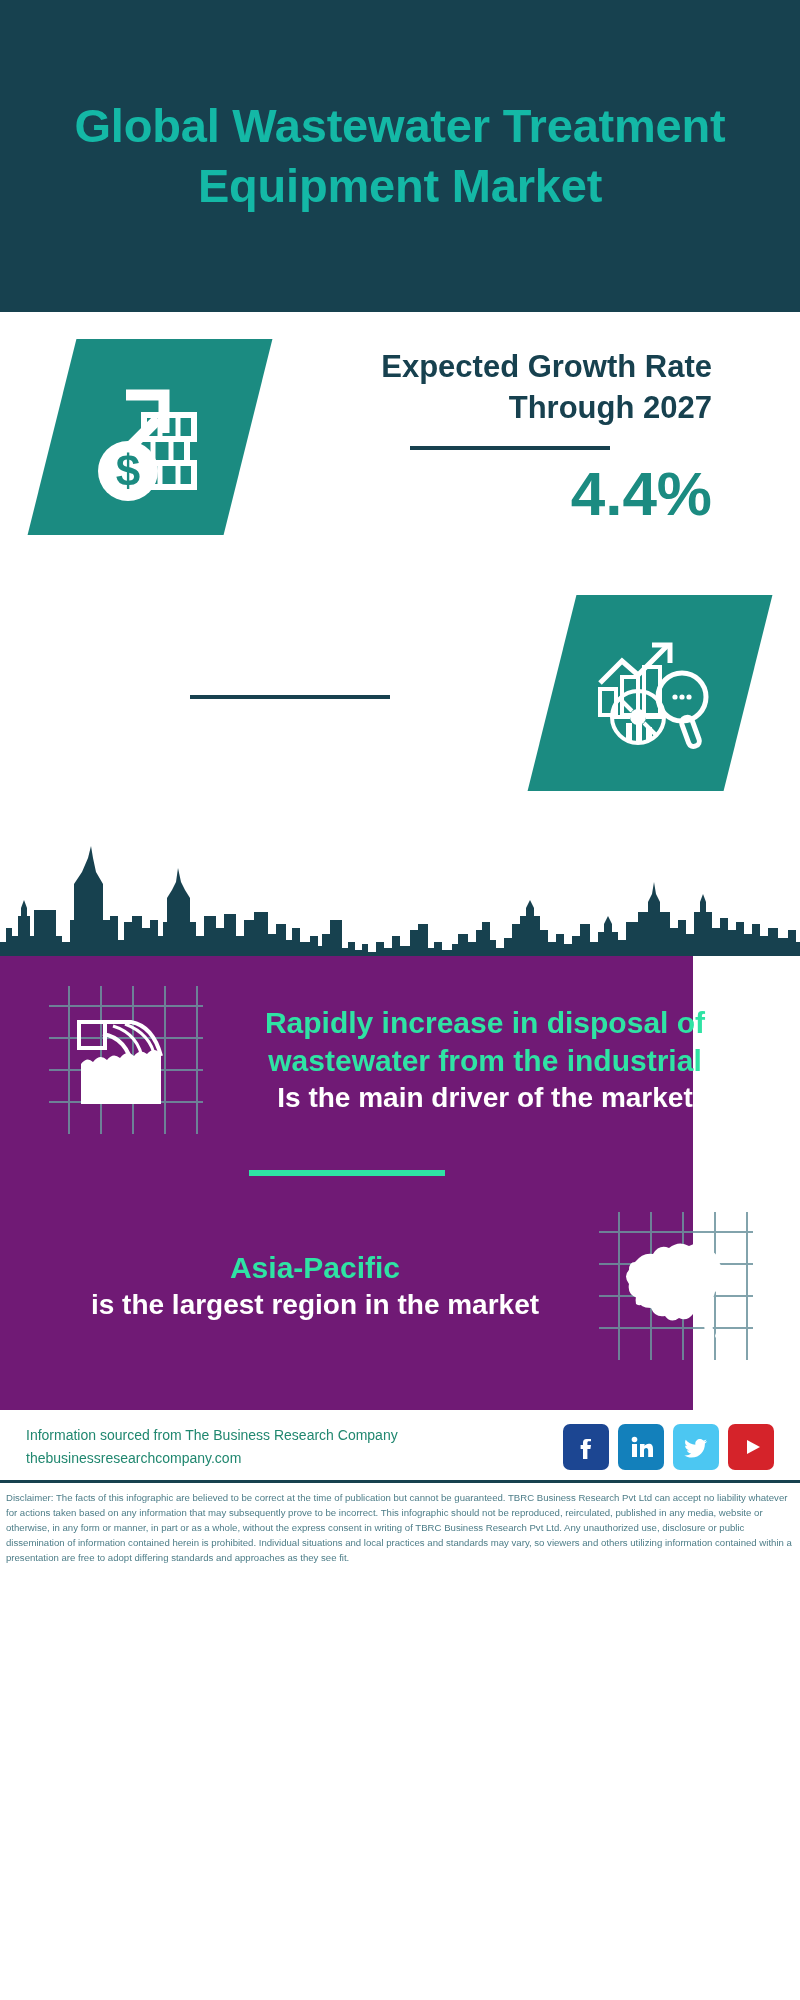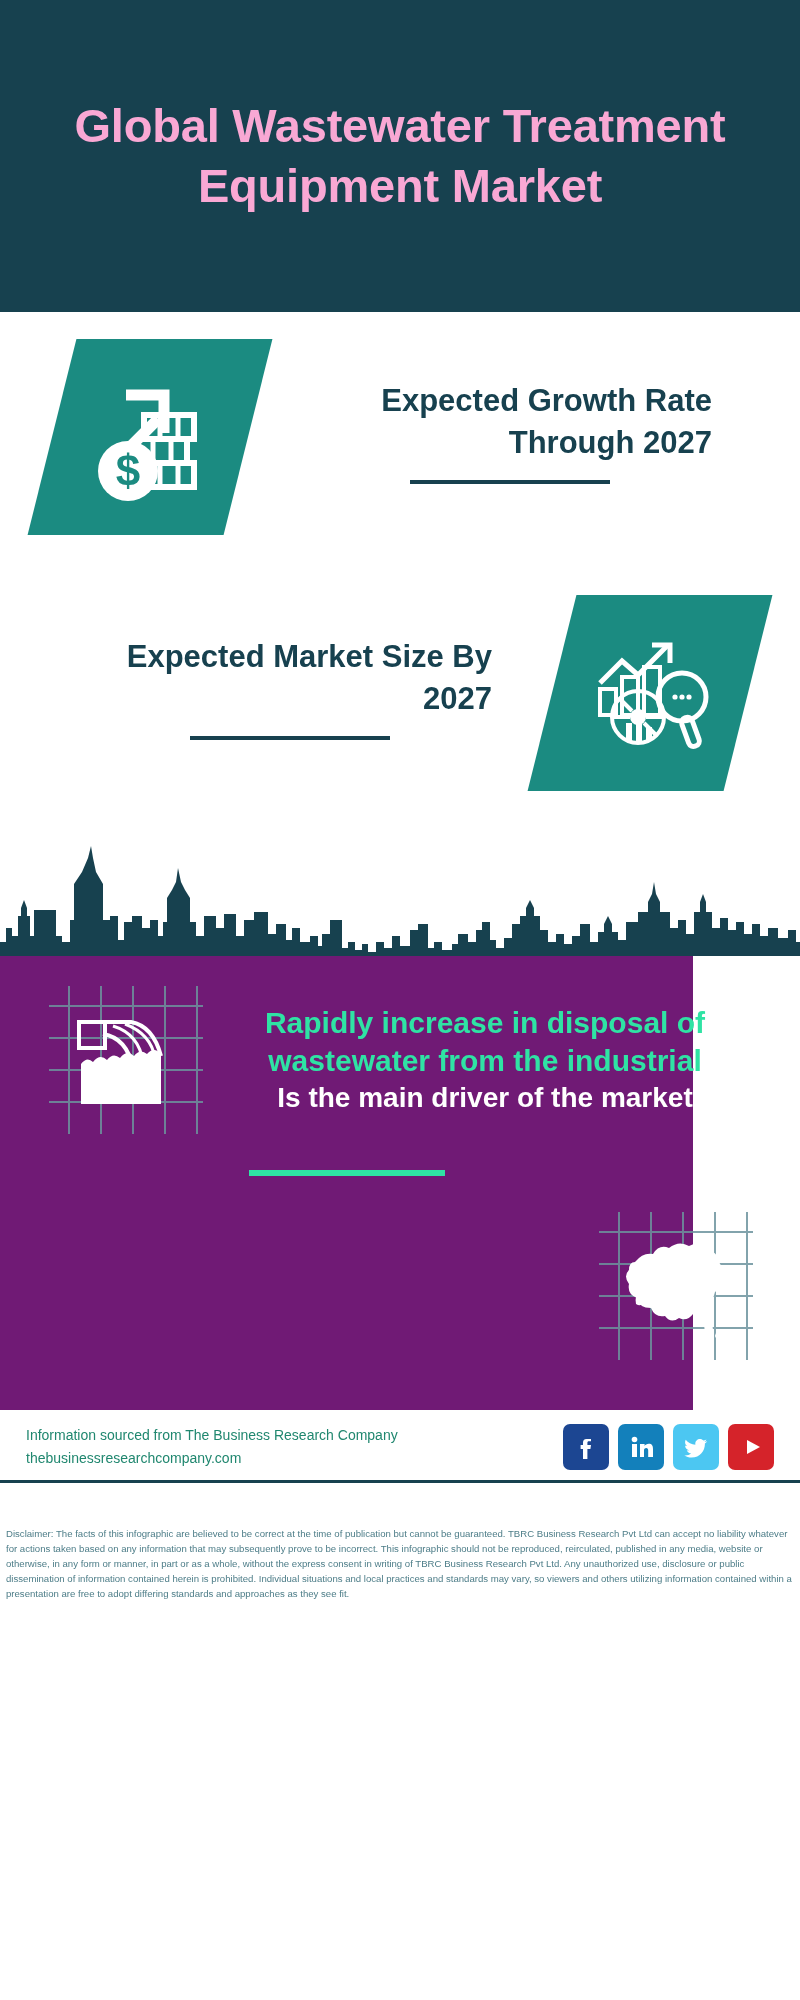--- a/index.html
+++ b/index.html
@@ -21,21 +21,21 @@
   .header {
     width: 800px;
     height: 312px;
     background: #17414f;
     display: flex;
     align-items: center;
     justify-content: center;
     padding: 0 42px;
   }
   .header-title {
-    color: #f9a8d4;
+    color: #14b8a6;
     font-size: 47px;
     font-weight: bold;
     line-height: 1.27;
     text-align: center;
     letter-spacing: -0.2px;
   }
 
   
   .white-zone {
     width: 800px;
@@ -182,21 +182,20 @@
   }
 
   .disclaimer {
     width: 800px;
     background: #ffffff;
     padding: 8px 6px 8px 6px;
     color: #4d7d88;
     font-size: 9.6px;
     line-height: 1.55;
     text-align: left;
-    margin-top: 36px;
   }
 </style>
 </head>
 <body>
 
 <div class="page">
 
   <div class="header">
     <div class="header-title">Global Wastewater Treatment Equipment Market</div>
   </div>
@@ -224,20 +223,21 @@
 
               <circle cx="46" cy="102" r="30" fill="#ffffff"></circle>
               <text x="46" y="117" font-family="Liberation Sans, sans-serif" font-size="44" font-weight="bold" fill="#1b8b81" text-anchor="middle">$</text>
             </svg>
           </div>
         </div>
       </div>
       <div class="stat-text">
         <div class="stat-label">Expected Growth Rate Through 2027</div>
         <div class="stat-rule"></div>
+        <div class="stat-value">4.4%</div>
       </div>
     </div>
 
     <div class="stat-row reverse" style="height:262px;">
       <div class="stat-art">
         <div class="para">
           <div class="para-inner">
             <svg width="132" height="132" viewBox="0 0 132 132">
 
               <polyline points="16,56 38,34 54,48 84,18" stroke="#ffffff" stroke-width="5" fill="none"></polyline>
@@ -263,21 +263,20 @@
               <circle cx="98" cy="70" r="24" fill="none" stroke="#ffffff" stroke-width="5"></circle>
               <circle cx="91" cy="70" r="2.6" fill="#ffffff"></circle>
               <circle cx="98" cy="70" r="2.6" fill="#ffffff"></circle>
               <circle cx="105" cy="70" r="2.6" fill="#ffffff"></circle>
               <rect x="101" y="90" width="11" height="30" rx="5" fill="none" stroke="#ffffff" stroke-width="5" transform="rotate(-20 106 105)"></rect>
             </svg>
           </div>
         </div>
       </div>
       <div class="stat-text">
-        <div class="stat-label">Expected Market Size By 2027</div>
         <div class="stat-rule"></div>
       </div>
     </div>
   </div>
 
   <div class="skyline-wrap">
     <svg viewBox="0 0 800 132" preserveAspectRatio="none">
       <path fill="#17414f" d="M0 132 L0 118 L6 118 L6 104 L12 104 L12 112 L18 112 L18 92 L21 92 L21 84 L24 76 L27 84 L27 92 L30 92 L30 112 L34 112 L34 86 L56 86 L56 112 L62 112 L62 118 L70 118 L70 96 L74 96 L74 60 L82 48 L88 34 L91 22 L93 34 L96 48 L103 60 L103 96 L110 96 L110 92 L118 92 L118 116 L124 116 L124 98 L132 98 L132 92 L142 92 L142 104 L150 104 L150 96 L158 96 L158 112 L163 112 L163 98 L167 98 L167 74 L172 66 L176 58 L178 44 L181 58 L185 66 L190 74 L190 98 L196 98 L196 112 L204 112 L204 92 L216 92 L216 104 L224 104 L224 90 L236 90 L236 112 L244 112 L244 96 L254 96 L254 88 L268 88 L268 110 L276 110 L276 100 L286 100 L286 116 L292 116 L292 104 L300 104 L300 118 L310 118 L310 112 L318 112 L318 122 L322 122 L322 110 L330 110 L330 96 L342 96 L342 124 L348 124 L348 118 L355 118 L355 126 L362 126 L362 120 L368 120 L368 128 L376 128 L376 118 L384 118 L384 124 L392 124 L392 112 L400 112 L400 122 L410 122 L410 106 L418 106 L418 100 L428 100 L428 124 L434 124 L434 118 L442 118 L442 126 L452 126 L452 120 L458 120 L458 110 L468 110 L468 118 L476 118 L476 106 L482 106 L482 98 L490 98 L490 116 L496 116 L496 124 L504 124 L504 114 L512 114 L512 100 L520 100 L520 92 L526 92 L526 84 L530 76 L534 84 L534 92 L540 92 L540 106 L548 106 L548 118 L556 118 L556 110 L564 110 L564 120 L572 120 L572 112 L580 112 L580 100 L590 100 L590 118 L598 118 L598 108 L604 108 L604 100 L608 92 L612 100 L612 108 L618 108 L618 116 L626 116 L626 98 L638 98 L638 88 L648 88 L648 78 L652 70 L654 58 L656 70 L660 78 L660 88 L670 88 L670 104 L678 104 L678 96 L686 96 L686 110 L694 110 L694 88 L700 88 L700 78 L703 70 L706 78 L706 88 L712 88 L712 104 L720 104 L720 94 L728 94 L728 106 L736 106 L736 98 L744 98 L744 110 L752 110 L752 100 L760 100 L760 112 L768 112 L768 104 L778 104 L778 114 L788 114 L788 106 L796 106 L796 118 L800 118 L800 132 Z"></path>
     </svg>
   </div>
@@ -331,20 +330,24 @@
             <line x1="4" y1="90" x2="158" y2="90"></line>
             <line x1="4" y1="122" x2="158" y2="122"></line>
           </g>
           <path fill="#ffffff" d="M40 56 q8 -10 18 -8 q6 -10 16 -6 q10 -8 20 -2 q10 -6 18 2 q10 4 12 14 q6 8 2 16 q2 10 -6 14 q-2 10 -10 12 q-2 10 -12 10 q-6 8 -14 4 q-8 6 -14 -2 q-10 2 -14 -8 q-12 0 -14 -10 q-10 -4 -8 -14 q-6 -8 0 -14 q0 -8 6 -8 Z"></path>
           <path fill="#ffffff" d="M112 112 q6 4 6 12 q-4 6 -8 2 q-2 -8 2 -14 Z"></path>
           <path fill="#ffffff" d="M122 124 q6 2 5 8 q-5 4 -7 -2 Z"></path>
           <path fill="#ffffff" d="M104 128 q5 3 3 9 q-6 2 -6 -5 Z"></path>
           <path fill="#ffffff" d="M46 84 q-7 6 -5 14 q6 4 8 -4 q2 -6 -3 -10 Z"></path>
         </svg>
       </div>
+      <div class="insight-text">
+        <div class="insight-hl">Asia-Pacific</div>
+        <div class="insight-sub">is the largest region in the market</div>
+      </div>
     </div>
   </div>
 
   <div class="footer">
     <div class="footer-text">
       <div class="footer-line">Information sourced from The Business Research Company</div>
       <div class="footer-line">thebusinessresearchcompany.com</div>
     </div>
     <div class="social-row">
       <div class="social s-fb">

